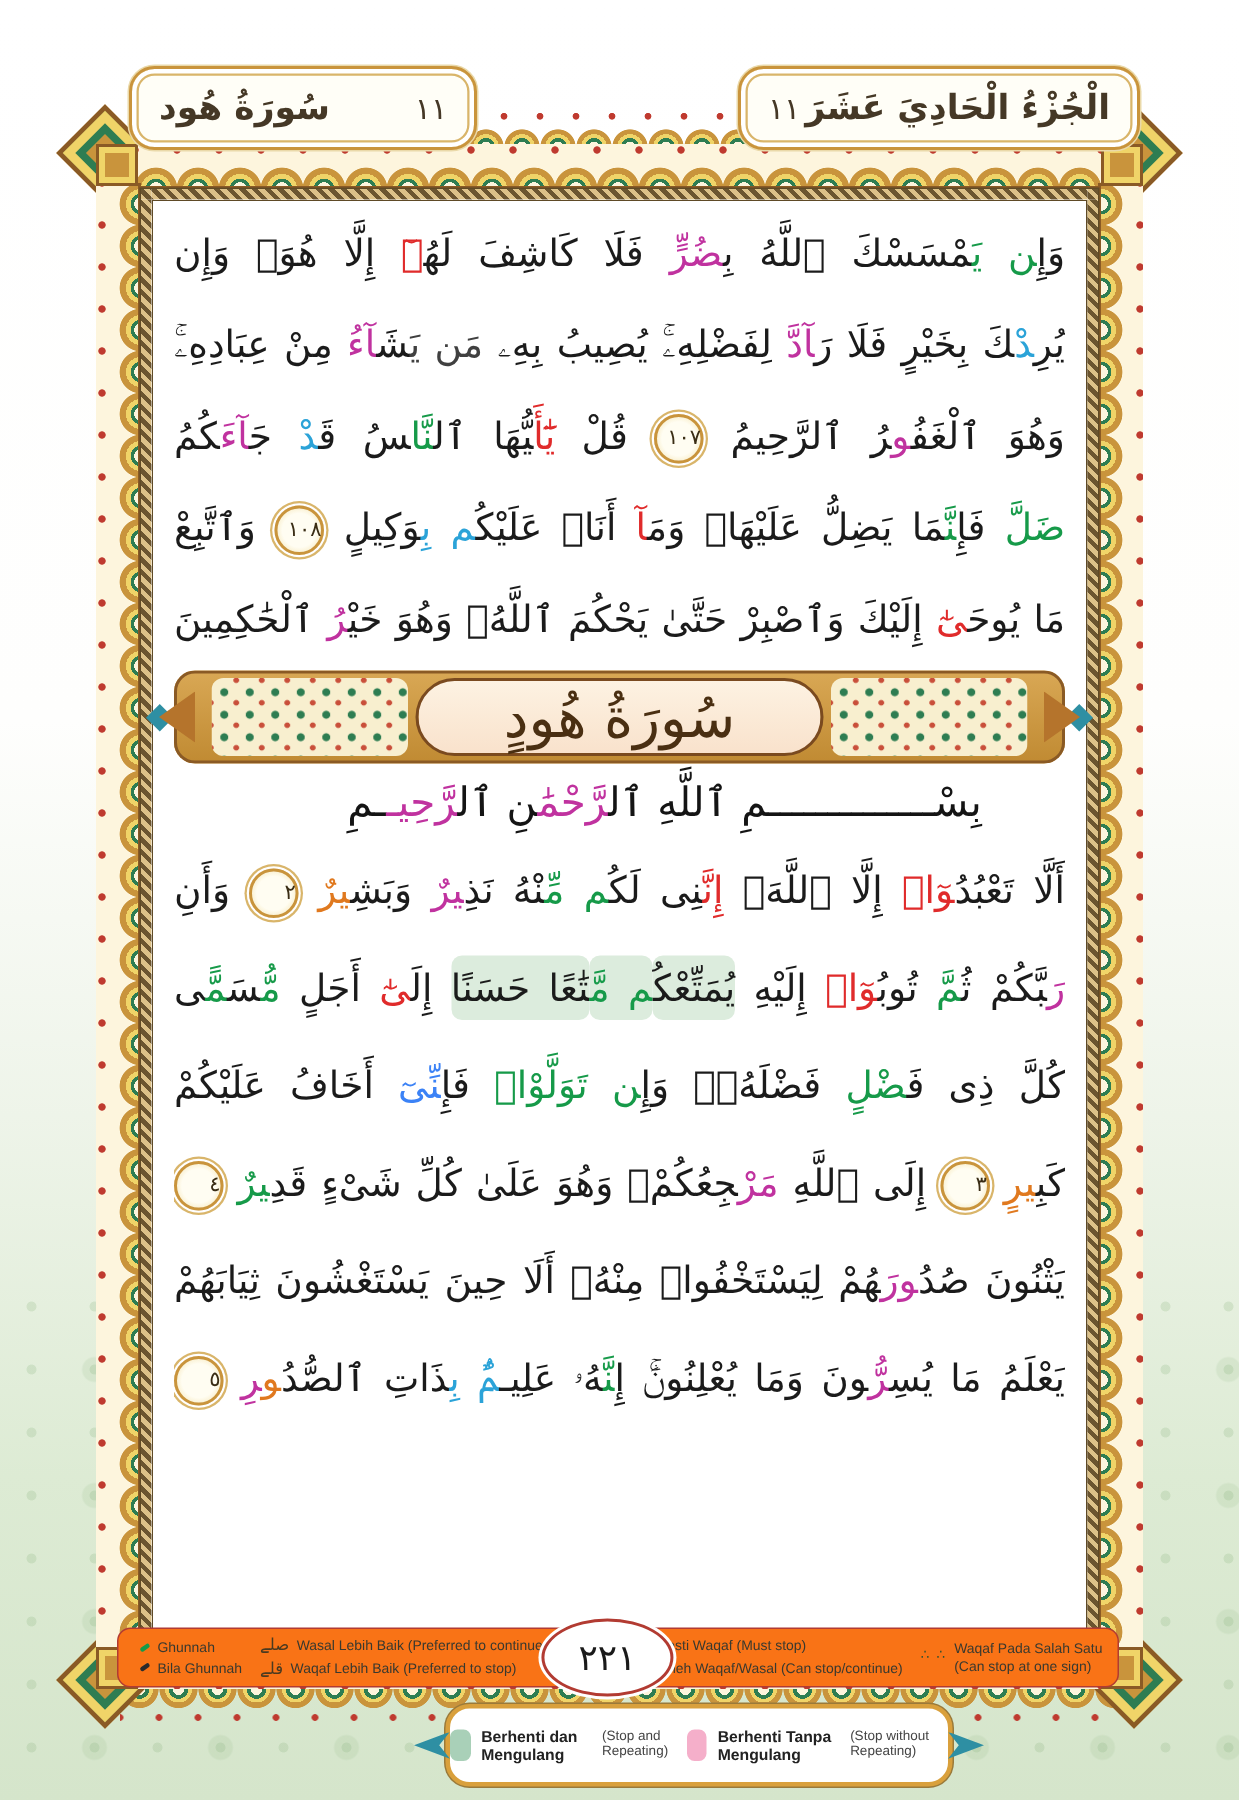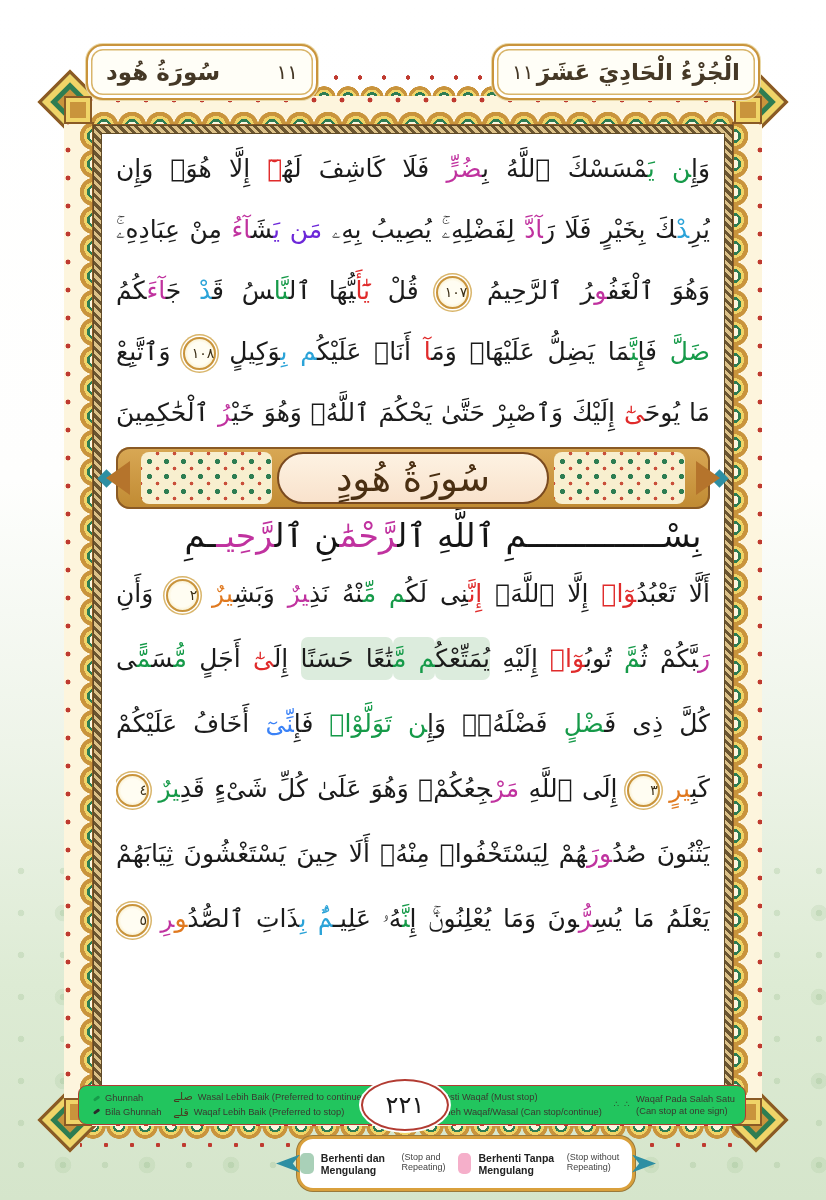--- a/index.html
+++ b/index.html
@@ -65,21 +65,21 @@
       radial-gradient(circle at 50% 19px, #bf3a2f 0 2px, transparent 2.5px) 13px 0/26px 22px repeat-x,
       radial-gradient(circle at 50% 0%, #fdf5dd 0 4px, #2e7d52 4px 6.5px, #f0d468 6.5px 9px, #c9943c 9px 12.5px, transparent 13px) 0 0/26px 22px repeat-x; }
 
   
   .content { position:absolute; left:104px; top:134px; width:618px; height:952px; z-index:2; padding:4px 12px 0; }
   .line { direction:rtl; text-align:justify; text-align-last:justify; overflow:hidden;
           color:#1b1b1b; white-space:normal; }
   .block1 .line { height:61px; line-height:61px; font-size:25px; }
   .block2 .line { height:65px; line-height:65px; font-size:25px; }
   .bismillah { direction:rtl; text-align:right; text-align-last:center; height:50px; line-height:50px;
-               font-size:33px; color:#141414; padding-left:60px; }
+               font-size:27px; color:#141414; padding-left:60px; }
   .vmark { display:inline-block; width:33px; height:33px; line-height:29px; text-align:center;
     border:2px solid #c9943c; border-radius:50%;
     background:radial-gradient(circle,#fffdf2 55%,#f2dfa4 100%);
     box-shadow:0 0 0 1.5px #ffffff, 0 0 0 3px #d9b56a; font-size:14px; color:#3a2d15; vertical-align:middle; }
   .hl { background:#dcecdd; border-radius:7px; padding:7px 0; box-decoration-break:clone; }
 
   
   .banner { position:relative; height:62px; margin:4px 0 2px; border-radius:14px;
     background:linear-gradient(180deg,#d9a855,#c08a32); box-shadow:inset 0 0 0 2px #8a5a25;
     display:flex; align-items:stretch; padding:5px 20px; }
@@ -92,21 +92,21 @@
     background:
       radial-gradient(circle, #2e7d52 2.4px, transparent 2.9px) 0 2px/17px 15px,
       radial-gradient(circle, #c94f3a 1.7px, transparent 2.1px) 8px 9px/17px 15px,
       #f8efcf; }
   .banner-center { width:272px; background:linear-gradient(180deg,#fdf2e2,#f9e2cc);
     border:2.5px solid #7a4a1f; border-radius:26px; display:flex; align-items:center; justify-content:center;
     font-size:37px; font-weight:normal; color:#4a2f12; }
 
   
   .legend1 { position:absolute; left:78px; right:80px; top:1085px; height:40px; z-index:4;
-    background:#22c55e; border:1.6px solid #b23b32; border-radius:9px;
+    background:#f97316; border:1.6px solid #b23b32; border-radius:9px;
     display:flex; align-items:center; justify-content:space-between; padding:0 10px 0 14px;
     font-family:"Liberation Sans", sans-serif; }
   .lgrp { display:flex; gap:12px; }
   .lcol { display:flex; flex-direction:column; justify-content:center; gap:3px; }
   .li { display:flex; align-items:center; gap:5px; font-size:9.3px; color:#39392f; line-height:1.1; white-space:nowrap; }
   .mk { width:7px; height:2.6px; border-radius:2px; transform:rotate(-35deg); display:inline-block; }
   .mk-g { background:#169a49; } .mk-k { background:#2b2b2b; }
   .sym { font-family:"DejaVu Sans", sans-serif; font-size:11px; color:#4a3a20; min-width:13px; text-align:center; }
   .dots { letter-spacing:1px; font-size:9px; color:#2f4f2f; }
   .two-line { display:flex; flex-direction:column; gap:1px; }
@@ -157,21 +157,21 @@
   <div class="fcorner fc-tr"></div>
   <div class="fcorner fc-bl"></div>
   <div class="fcorner fc-br"></div>
   <div class="inner"></div>
 </div>
 <div class="crest-bottom"></div>
 
 <div class="content">
   <div class="block1" id="lines-before">
       <div class="line"><span>وَإِ‍</span><span style="color: rgb(22, 154, 73);">‍ن يَ‍</span><span>‍مْسَسْكَ ٱللَّهُ بِ‍</span><span style="color: rgb(192, 50, 159);">‍ضُرٍّ</span><span> فَلَا كَاشِفَ لَهُ‍</span><span style="color: rgb(224, 43, 43);">‍ۥٓ</span><span> إِلَّا هُوَۖ وَإِن</span></div>
-      <div class="line"><span>يُرِ‍</span><span style="color: rgb(43, 163, 216);">‍دْ‍</span><span>‍كَ بِخَيْرٍ فَلَا رَ‍</span><span style="color: rgb(192, 50, 159);">‍آدَّ</span><span> لِفَضْلِهِۦۚ يُصِيبُ بِهِۦ </span><span style="color: #6d28d9; margin-top: 24px;">مَن يَ‍</span><span>‍شَ‍</span><span style="color: rgb(192, 50, 159);">‍آءُ</span><span> مِنْ عِبَادِهِۦۚ</span></div>
+      <div class="line"><span>يُرِ‍</span><span style="color: rgb(43, 163, 216);">‍دْ‍</span><span>‍كَ بِخَيْرٍ فَلَا رَ‍</span><span style="color: rgb(192, 50, 159);">‍آدَّ</span><span> لِفَضْلِهِۦۚ يُصِيبُ بِهِۦ </span><span style="color: #404040; margin-top: 24px;">مَن يَ‍</span><span>‍شَ‍</span><span style="color: rgb(192, 50, 159);">‍آءُ</span><span> مِنْ عِبَادِهِۦۚ</span></div>
       <div class="line"><span>وَهُوَ ٱلْغَفُ‍</span><span style="color: rgb(192, 50, 159);">‍و‍</span><span>‍رُ ٱلرَّحِيمُ </span><span class="vmark">١٠٧</span><span> قُلْ </span><span style="color: rgb(224, 43, 43);">يَٰٓأَ‍</span><span>‍يُّهَا ٱل‍</span><span style="color: rgb(22, 154, 73);">‍نَّا‍</span><span>‍سُ قَ‍</span><span style="color: rgb(43, 163, 216);">‍دْ</span><span> جَ‍</span><span style="color: rgb(192, 50, 159);">‍آءَ‍</span><span>‍كُمُ</span></div>
       <div class="line"><span style="color: rgb(22, 154, 73);">ضَلَّ</span><span> فَإِ‍</span><span style="color: rgb(22, 154, 73);">‍نَّ‍</span><span>‍مَا يَضِلُّ عَلَيْهَاۖ وَمَ‍</span><span style="color: rgb(224, 43, 43);">‍آ</span><span> أَنَا۠ عَلَيْكُ‍</span><span style="color: rgb(43, 163, 216);">‍م بِ‍</span><span>‍وَكِيلٍ </span><span class="vmark">١٠٨</span><span> وَٱتَّبِعْ</span></div>
       <div class="line"><span>مَا يُوحَ‍</span><span style="color: rgb(224, 43, 43);">‍ىٰٓ</span><span> إِلَيْكَ وَٱصْبِرْ حَتَّىٰ يَحْكُمَ ٱللَّهُۚ وَهُوَ خَيْ‍</span><span style="color: rgb(192, 50, 159);">‍رُ</span><span> ٱلْحَٰكِمِينَ </span></div>
     </div>
 
   <div class="banner">
     <span class="tipdot td-l"></span>
     <span class="tipdot td-r"></span>
     <span class="banner-tip bt-l"></span>
     <span class="banner-tip bt-r"></span>

